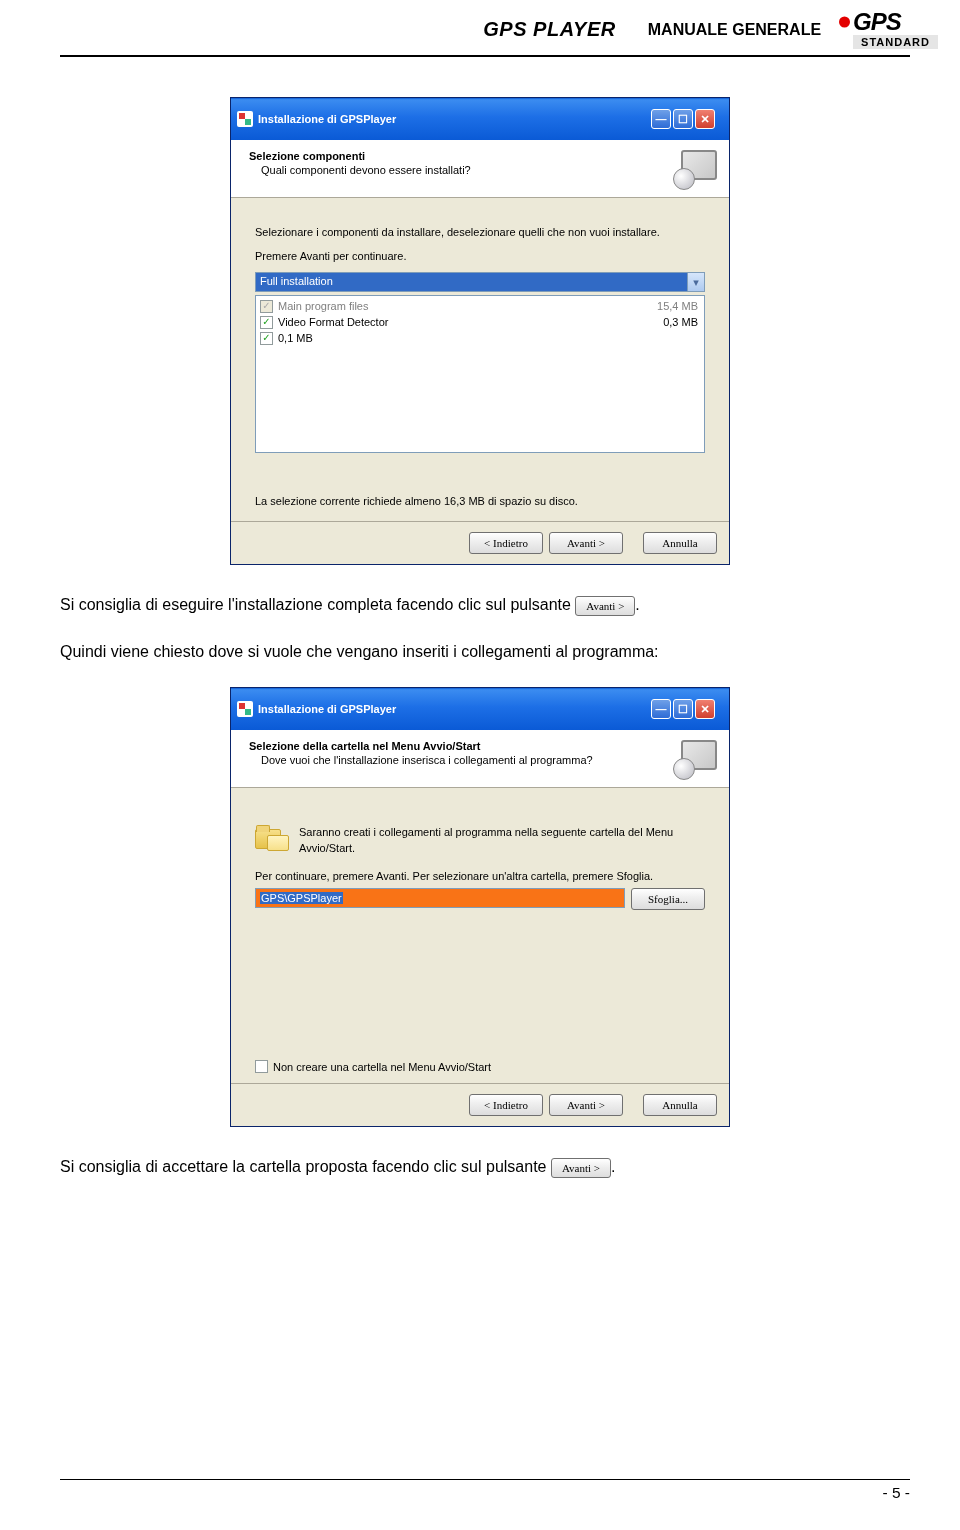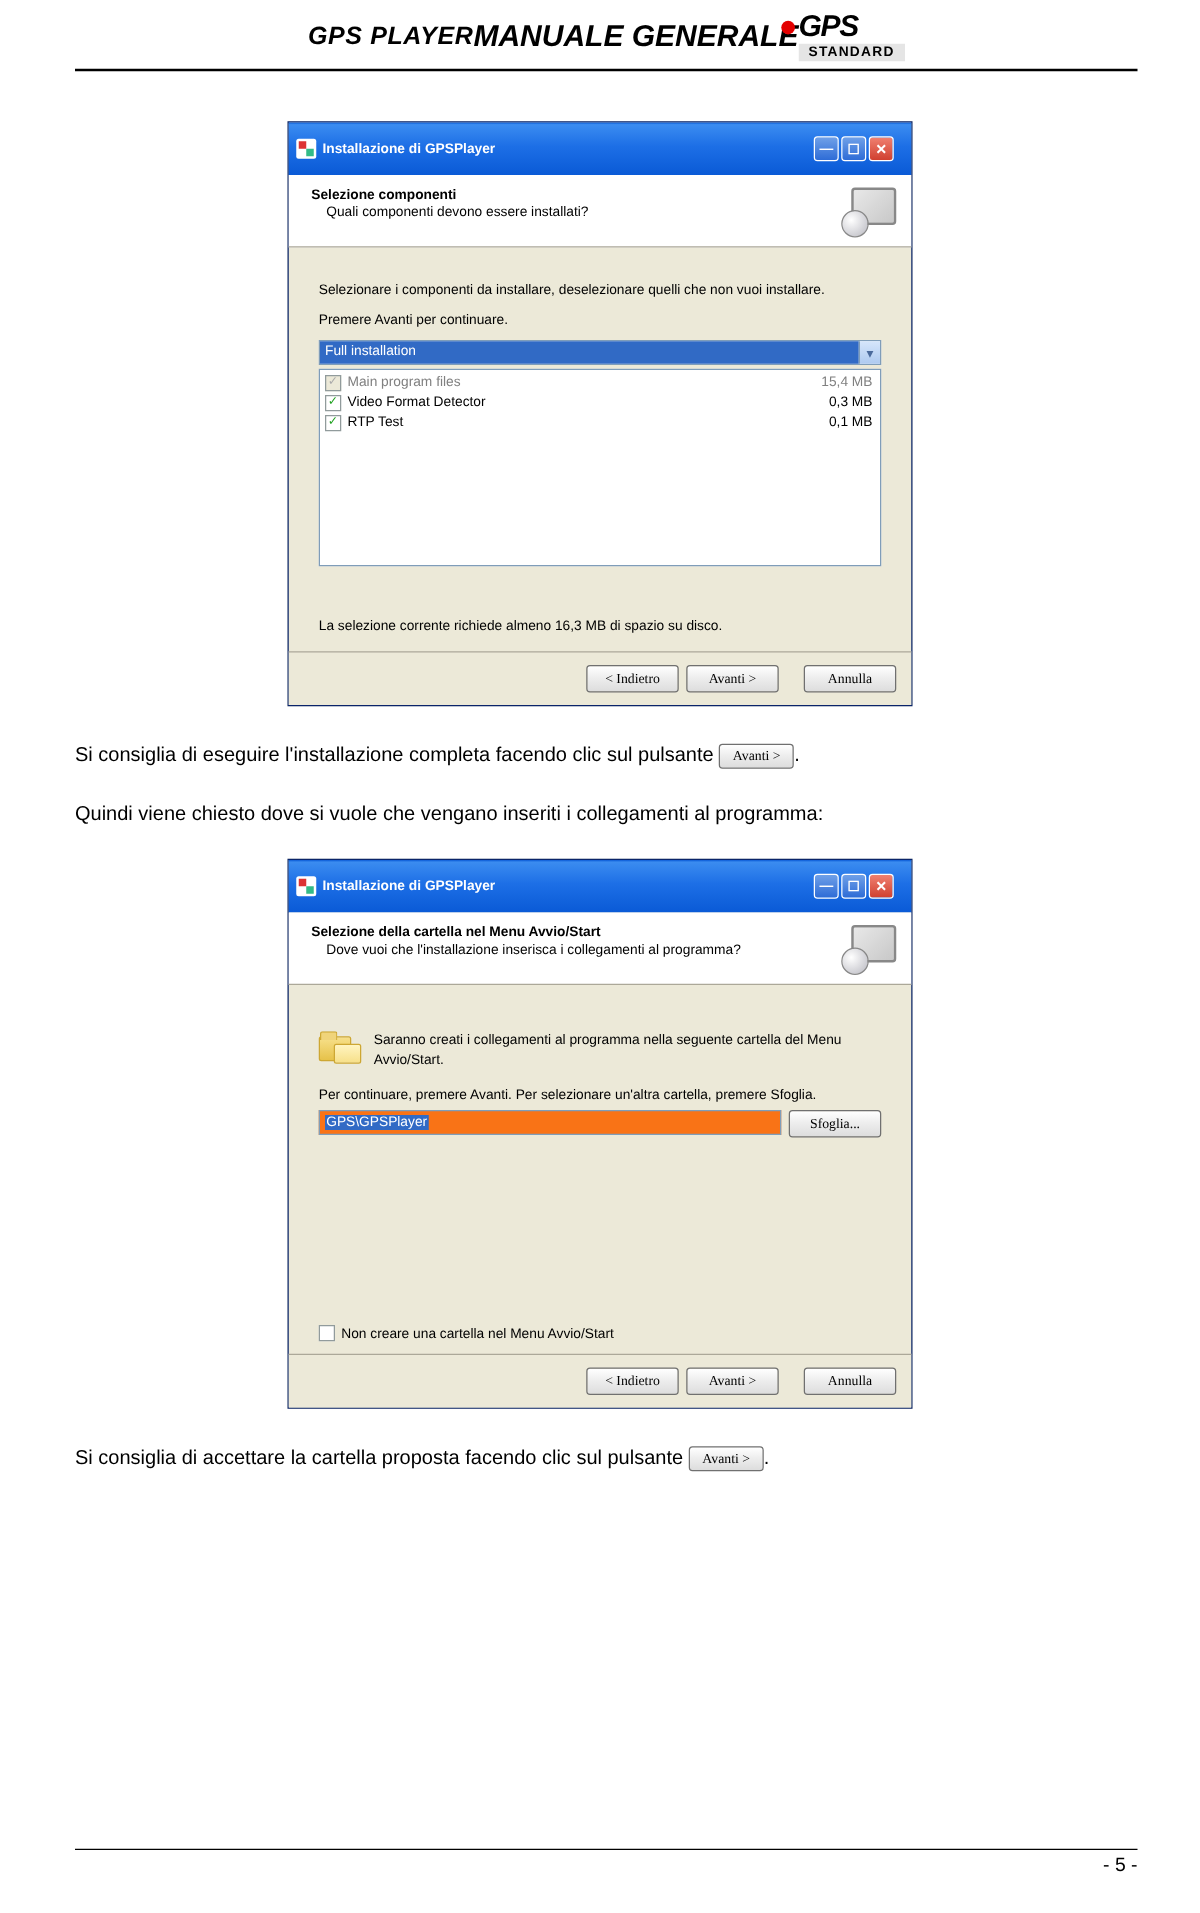--- a/index.html
+++ b/index.html
@@ -6,33 +6,33 @@
   body {
     width: 960px;
     height: 1530px;
     background: #fff;
     font-family: Arial, sans-serif;
     position: relative;
   }
   .page-header {
     display: flex;
     align-items: center;
-    justify-content: center;
-    padding: 10px 50px 6px 60px;
+    justify-content: flex-end;
+    padding: 10px 22px 6px 60px;
+    gap: 32px;
   }
   .hdr-left {
     font-size: 20px;
     font-weight: bold;
     font-style: italic;
     letter-spacing: 0.5px;
   }
   .hdr-center {
-    font-size: 24px;
+    font-size: 16px;
     font-weight: bold;
-    font-style: italic;
   }
   .logo {
     display: flex;
     flex-direction: column;
     align-items: flex-start;
   }
   .logo-top {
     font-size: 24px;
     font-weight: 900;
     font-style: italic;
@@ -354,21 +354,20 @@
           <div class="row-label">Main program files</div>
           <div class="row-size">15,4 MB</div>
         </div>
         <div class="list-row enabled">
           <div class="chk">✓</div>
           <div class="row-label">Video Format Detector</div>
           <div class="row-size">0,3 MB</div>
         </div>
         <div class="list-row enabled">
           <div class="chk">✓</div>
-          <div class="row-label">RTP Test</div>
           <div class="row-size">0,1 MB</div>
         </div>
       </div>
       <div class="space-note">La selezione corrente richiede almeno 16,3 MB di spazio su disco.</div>
     </div>
     <div class="btn-row">
       <button class="btn">&lt; Indietro</button>
       <button class="btn">Avanti &gt;</button>
       <button class="btn gap">Annulla</button>
     </div>

